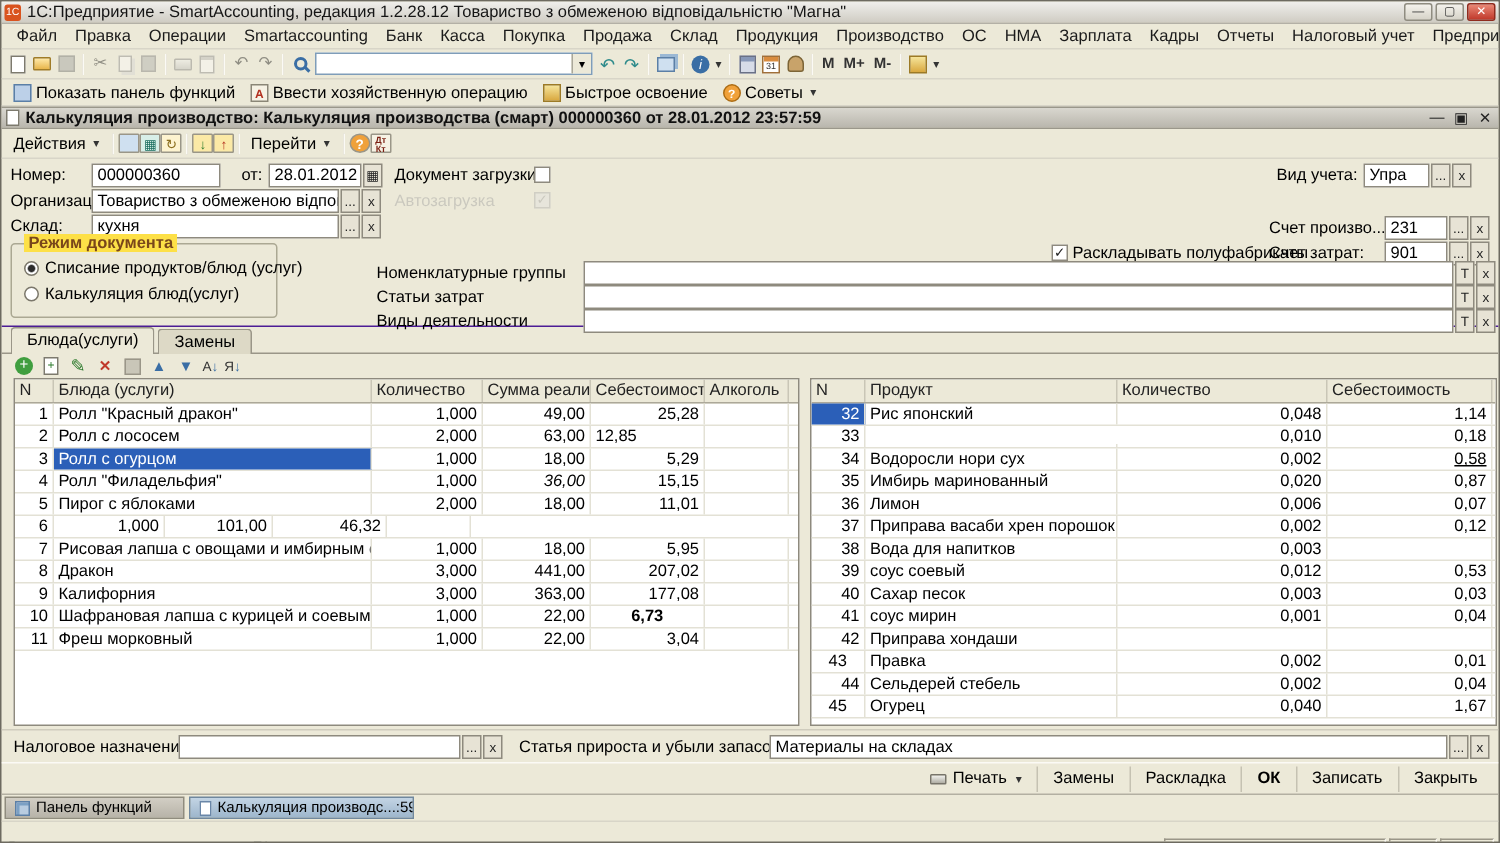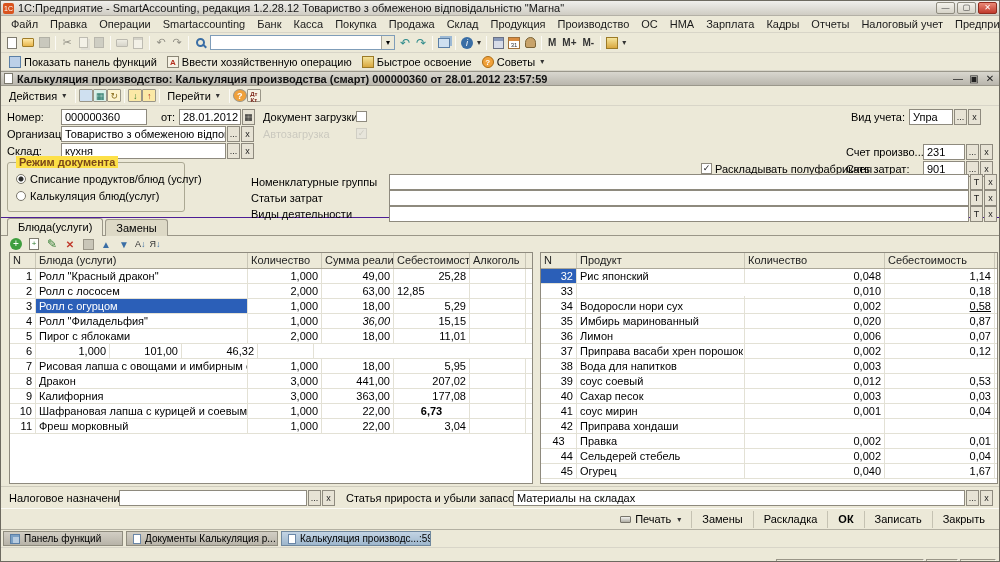--- a/index.html
+++ b/index.html
@@ -554,21 +554,21 @@
           <span class="tcell" style="width: 140px; text-align: right;">0,002</span>
           <span class="tcell" style="width: 110px; text-align: right;">0,01</span>
         </div>
         <div class="trow">
           <span class="tcell" style="width: 36px; text-align: right;">44</span>
           <span class="tcell" style="width: 168px; text-align: left;">Сельдерей стебель</span>
           <span class="tcell" style="width: 140px; text-align: right;">0,002</span>
           <span class="tcell" style="width: 110px; text-align: right;">0,04</span>
         </div>
         <div class="trow">
-          <span class="tcell" style="width: 36px; text-align: right;">45</span>
+          <span class="tcell" style="width: 36px; text-align: center;">45</span>
           <span class="tcell" style="width: 168px; text-align: left;">Огурец</span>
           <span class="tcell" style="width: 140px; text-align: right;">0,040</span>
           <span class="tcell" style="width: 110px; text-align: right;">1,67</span>
         </div>
       </div>
   </div>
 
   <div class="footer-fields">
     <span class="lbl" style="left:8px;top:5px">Налоговое назначение:</span>
     <span class="fld" style="left:118px;top:3px;width:188px"></span>
@@ -593,24 +593,20 @@
         <span class="fbtn">Записать</span>
         <span class="fbtn">Закрыть</span>
       </span>
   </div>
 
   <div class="taskbar" id="taskbar">
     <span class="task-btn w1">
       <span class="tpanel"></span>
       <span>Панель функций</span>
     </span>
-    <span class="task-btn w2">
-      <span class="tpage"></span>
-      <span>Документы Калькуляция р...</span>
-    </span>
     <span class="task-btn w3 active">
       <span class="tpage"></span>
       <span>Калькуляция производс...:59</span>
     </span>
   </div>
 
   <div class="statusbar">
     <span class="status-hint">Для получения подсказки нажмите F1</span>
     <span class="spanel wide"></span>
     <span class="spanel cap">CAP</span>

